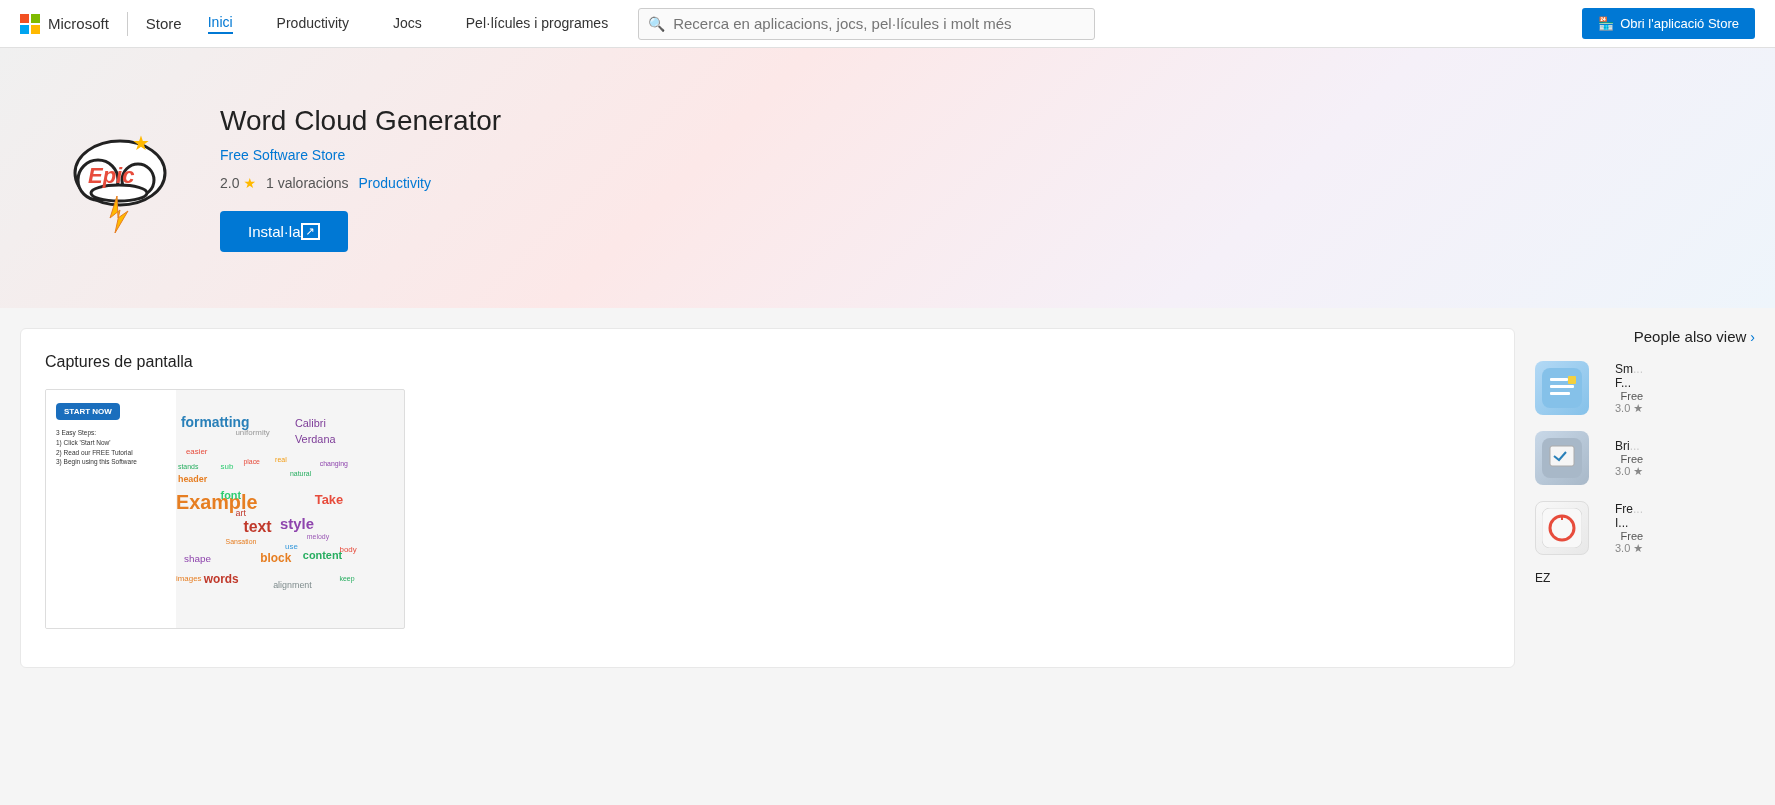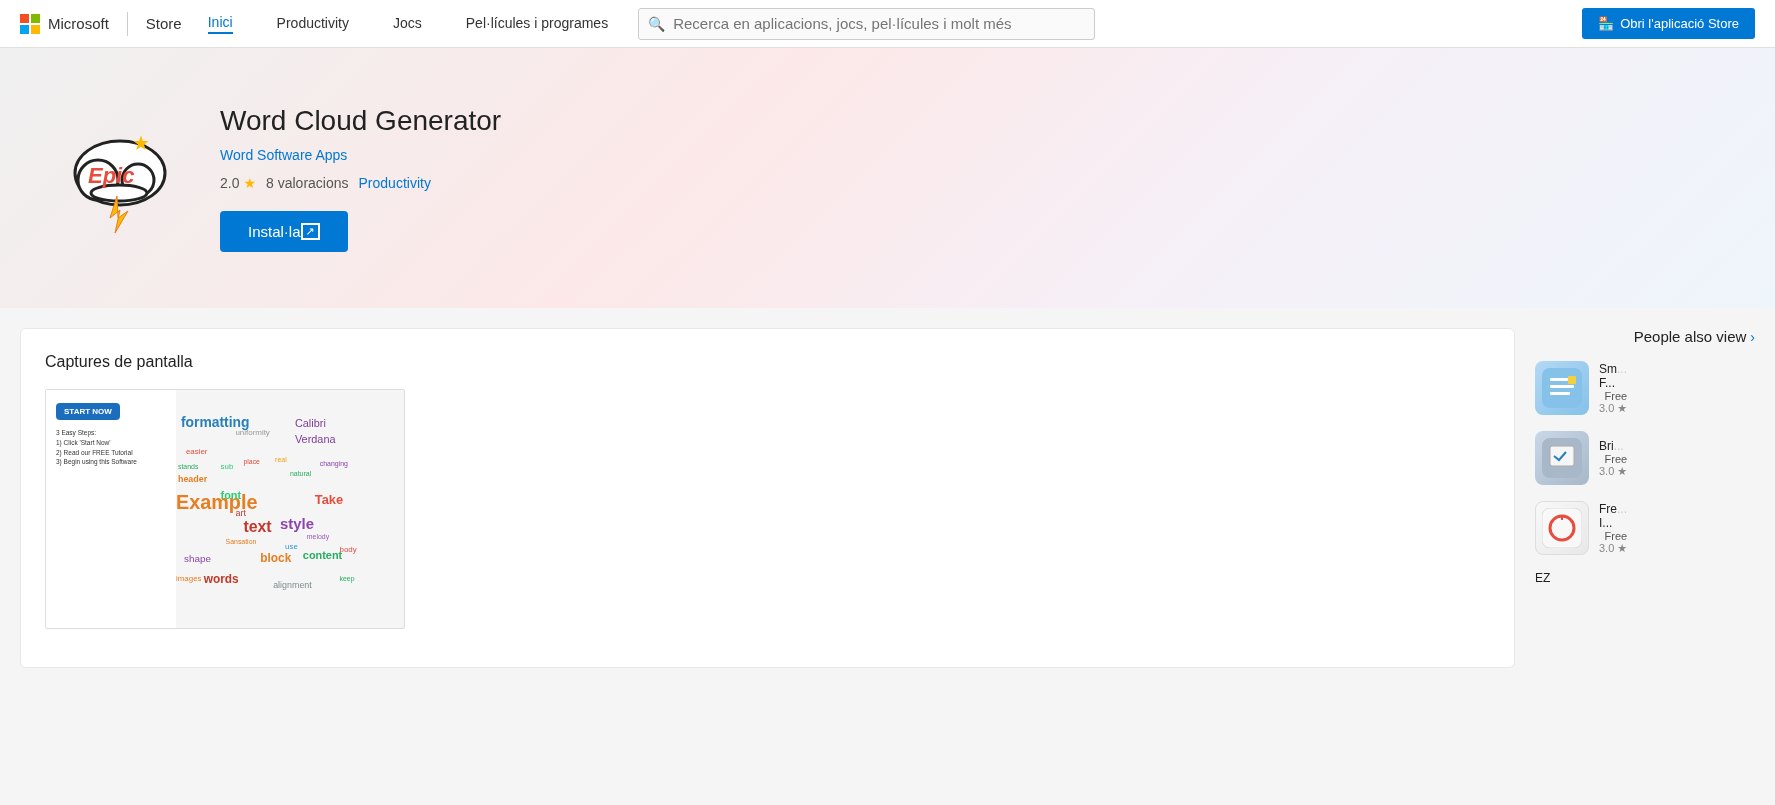--- a/index.html
+++ b/index.html
@@ -250,21 +250,21 @@
       font-size: 15px;
       font-weight: 500;
       color: #222;
       margin-bottom: 16px;
       gap: 4px;
     }
     .pav-chevron { color: #0078d4; font-size: 14px; cursor: pointer; }
     .pav-item {
       display: flex;
       align-items: center;
-      gap: 10px;
+      gap: 26px;
       margin-bottom: 16px;
       cursor: pointer;
     }
     .pav-app-icon {
       width: 54px;
       height: 54px;
       border-radius: 8px;
       flex-shrink: 0;
       overflow: hidden;
       display: flex;
@@ -339,27 +339,27 @@
       <text x="72" y="32" font-size="20" fill="#ffb900">★</text>
 
       <text x="28" y="65" font-family="Arial Black, Arial" font-size="22" font-weight="900" fill="#e74c3c" font-style="italic">Epic</text>
 
       <polygon points="57,78 50,100 60,92 55,115 68,93 58,100" fill="#ffb900" stroke="#e67e22" stroke-width="1"></polygon>
     </svg>
   </div>
 
   <div class="hero-info">
     <h1 class="hero-title">Word Cloud Generator</h1>
-    <div class="hero-publisher">Word Software Apps</div>
+    <div class="hero-publisher">Free Software Store</div>
     <div class="hero-meta">
       <span class="hero-rating">
         <span>2.0</span>
         <span class="star-filled">★</span>
       </span>
-      <span class="hero-ratings-count">8 valoracions</span>
+      <span class="hero-ratings-count">1 valoracions</span>
       <span class="hero-category">Productivity</span>
     </div>
     <button class="install-btn">
       <span>Instal·la</span>
       <span class="ext-icon" style="border: 2px solid white; padding: 1px 3px; font-size: 11px; line-height: 1;">↗</span>
     </button>
   </div>
 </section>
 
 <div class="main-content">

